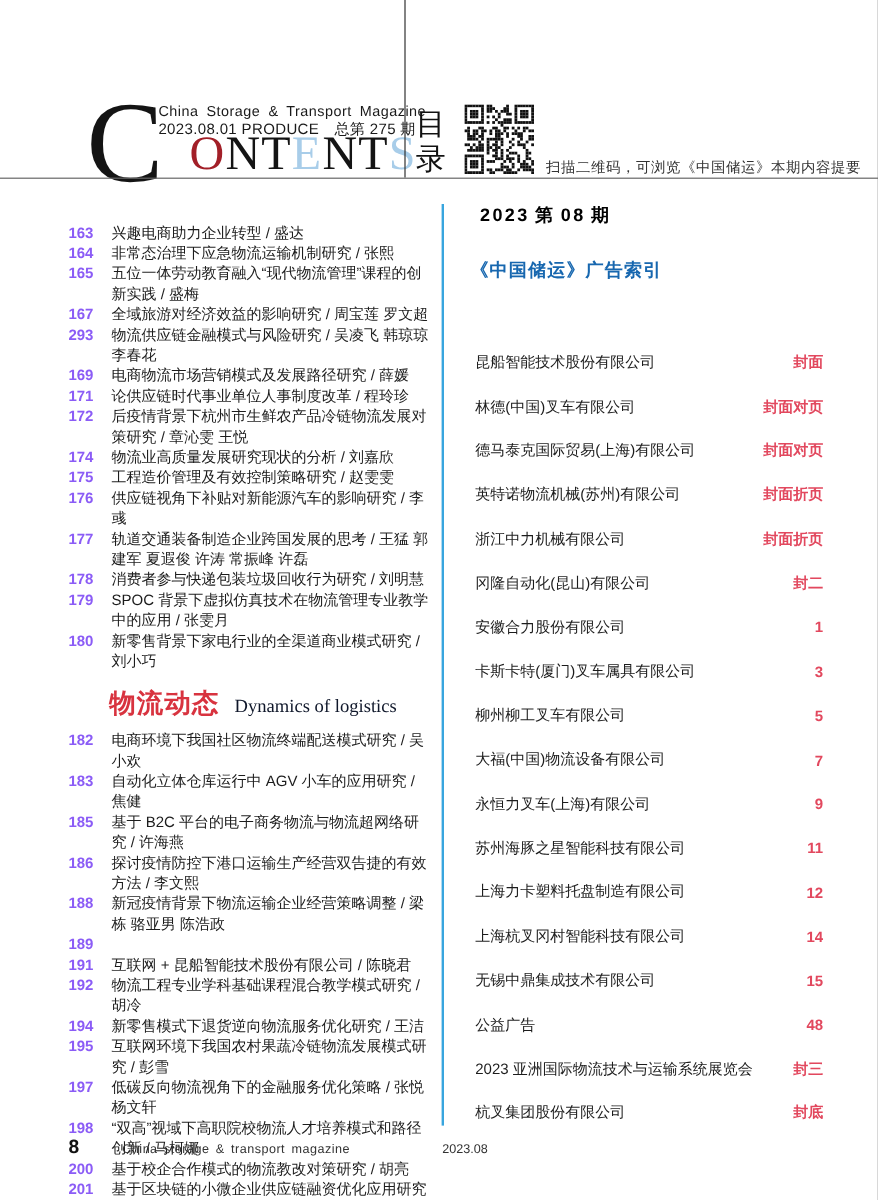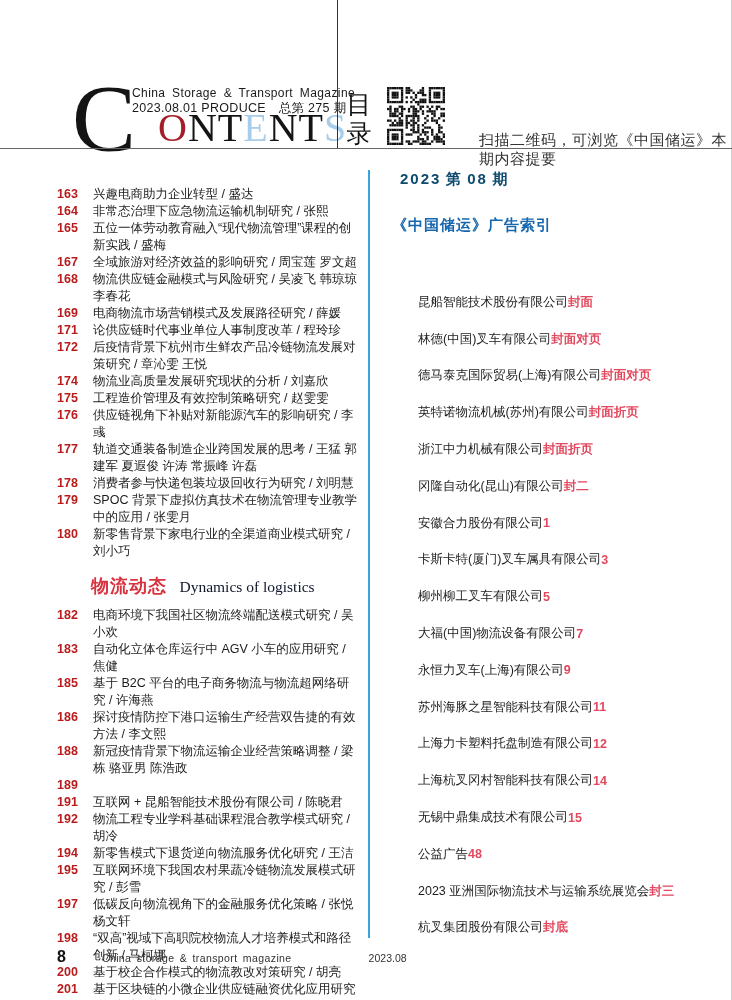--- a/index.html
+++ b/index.html
@@ -12,44 +12,44 @@
         font-size:96px;line-height:0.72;color:#141414;}
   .mag-line1{position:absolute;left:132px;top:86px;font-size:12px;letter-spacing:.4px;
         word-spacing:3px;color:#1a1a1a;}
   .mag-line2{position:absolute;left:132px;top:100px;font-size:12.5px;letter-spacing:.3px;color:#1a1a1a;}
   .ontents{position:absolute;left:158px;top:108px;font-family:"Liberation Serif",serif;
         font-size:40px;line-height:1;letter-spacing:1px;}
   .head-vrule{position:absolute;left:337px;top:0;width:1px;height:148px;background:#333;}
   .mulu{position:absolute;left:344px;top:90px;width:30px;font-size:25px;line-height:29px;
         text-align:center;color:#111;}
   .qr{position:absolute;left:387px;top:87px;width:58px;height:58px;}
-  .qr-caption{position:absolute;left:479px;top:131px;font-size:15px;color:#333;letter-spacing:.5px;}
+  .qr-caption{position:absolute;left:455px;top:131px;font-size:12px;color:#333;letter-spacing:.5px;}
   .head-hrule{position:absolute;left:0;top:148px;width:732px;height:1px;background:#666;}
 
   
   .main{position:absolute;top:148px;left:0;width:732px;height:812px;}
   .left-col{position:absolute;left:57px;top:38px;width:303px;}
   .col-divider{position:absolute;left:368px;top:22px;width:2px;height:768px;background:#38a5de;}
   .right-col{position:absolute;left:392px;top:0;width:294px;}
 
   
   .article{display:flex;font-size:12.5px;line-height:17px;}
-  .article .num{width:36px;flex-shrink:0;font-weight:bold;color:#b91c1c;}
+  .article .num{width:36px;flex-shrink:0;font-weight:bold;color:#8b5cf6;}
   .article .atitle{width:267px;color:#1c1c1c;}
   .sec-head{margin:15px 0 9px 0;line-height:22px;}
-  .sec-cn{font-size:18px;font-weight:bold;color:#d8333f;letter-spacing:1px;padding-left:34px;}
+  .sec-cn{font-size:22px;font-weight:bold;color:#d8333f;letter-spacing:1px;padding-left:34px;}
   .sec-en{font-family:"Liberation Serif",serif;font-size:15.5px;color:#0f172a;margin-left:8px;}
 
   
   .ad-head{position:absolute;left:8px;top:22px;white-space:nowrap;}
-  .ad-issue{font-size:15px;font-weight:bold;color:#0c4a6e;letter-spacing:2px;}
+  .ad-issue{font-size:15px;font-weight:bold;color:#000000;letter-spacing:2px;}
   .ad-title{position:absolute;left:0;top:68px;font-size:15px;font-weight:bold;
         color:#1767af;letter-spacing:1px;white-space:nowrap;}
   .ad-list{position:absolute;left:4px;top:136px;width:290px;}
-  .ad-row{display:flex;align-items:center;height:36.8px;margin-left:22px;}
+  .ad-row{display:flex;justify-content:space-between;align-items:center;height:36.8px;}
   .ad-name{font-size:12.5px;color:#1c1c1c;}
   .ad-page{font-size:12.5px;font-weight:bold;color:#e2485e;}
 
   
   .footer{position:absolute;left:57px;top:948px;display:flex;align-items:baseline;}
   .f-page{font-size:16px;font-weight:bold;color:#111;}
   .f-mag{font-size:10.5px;color:#333;letter-spacing:.4px;word-spacing:2px;margin-left:36px;}
   .f-date{font-size:10.5px;color:#333;margin-left:44px;padding-left:33px;}
 </style>
 </head>
@@ -391,21 +391,21 @@
     <span class="num">165</span>
     <span class="atitle">五位一体劳动教育融入“现代物流管理”课程的创新实践 / 盛梅</span>
   </div>
 
   <div class="article">
     <span class="num">167</span>
     <span class="atitle">全域旅游对经济效益的影响研究 / 周宝莲 罗文超</span>
   </div>
 
   <div class="article">
-    <span class="num">168</span>
+    <span class="num">293</span>
     <span class="atitle">物流供应链金融模式与风险研究 / 吴凌飞 韩琼琼 李春花</span>
   </div>
 
   <div class="article">
     <span class="num">169</span>
     <span class="atitle">电商物流市场营销模式及发展路径研究 / 薛媛</span>
   </div>
 
   <div class="article">
     <span class="num">171</span>

